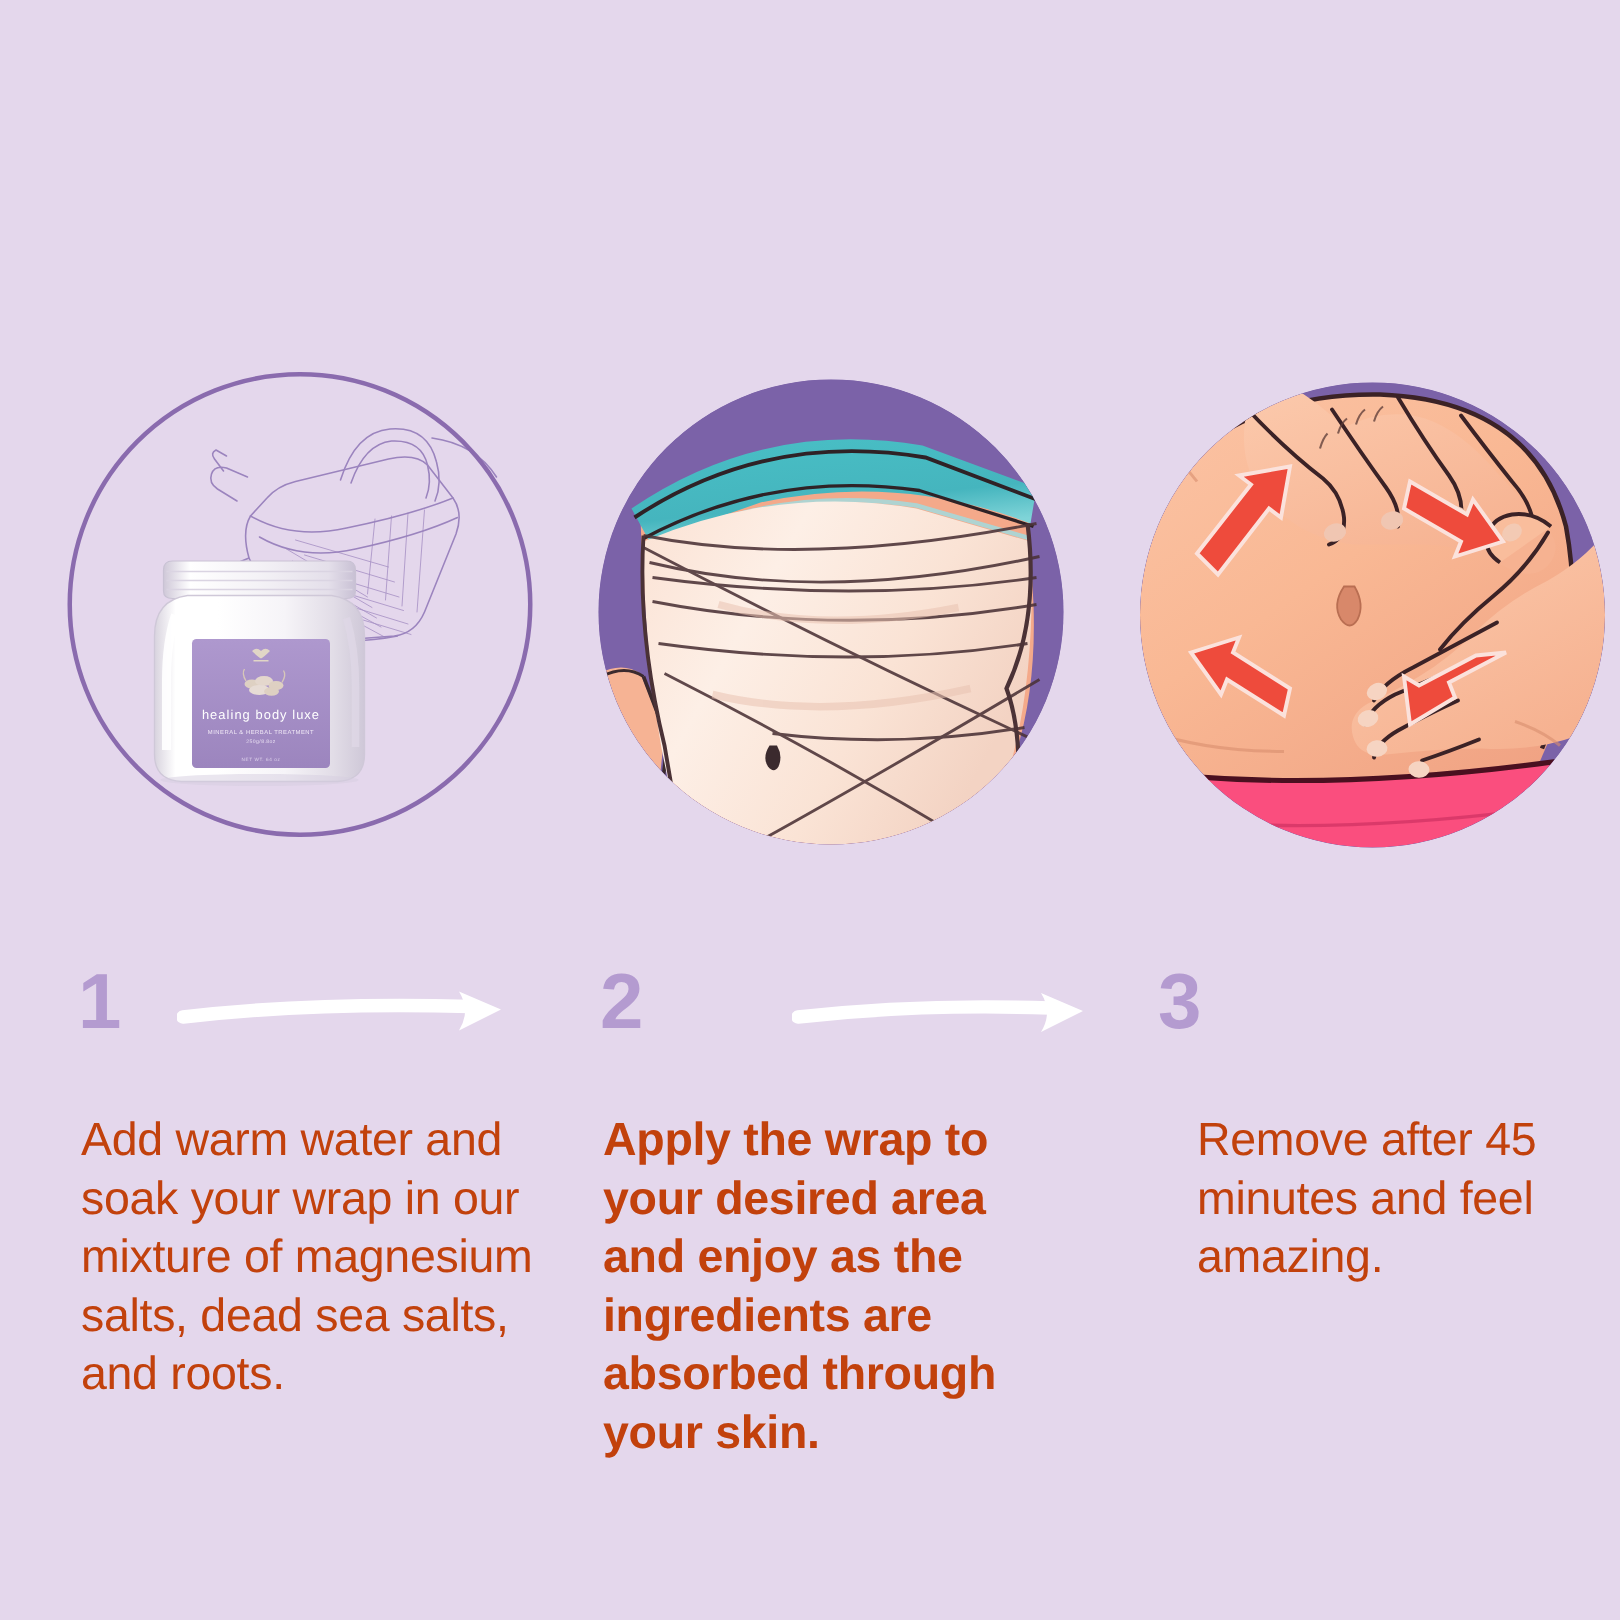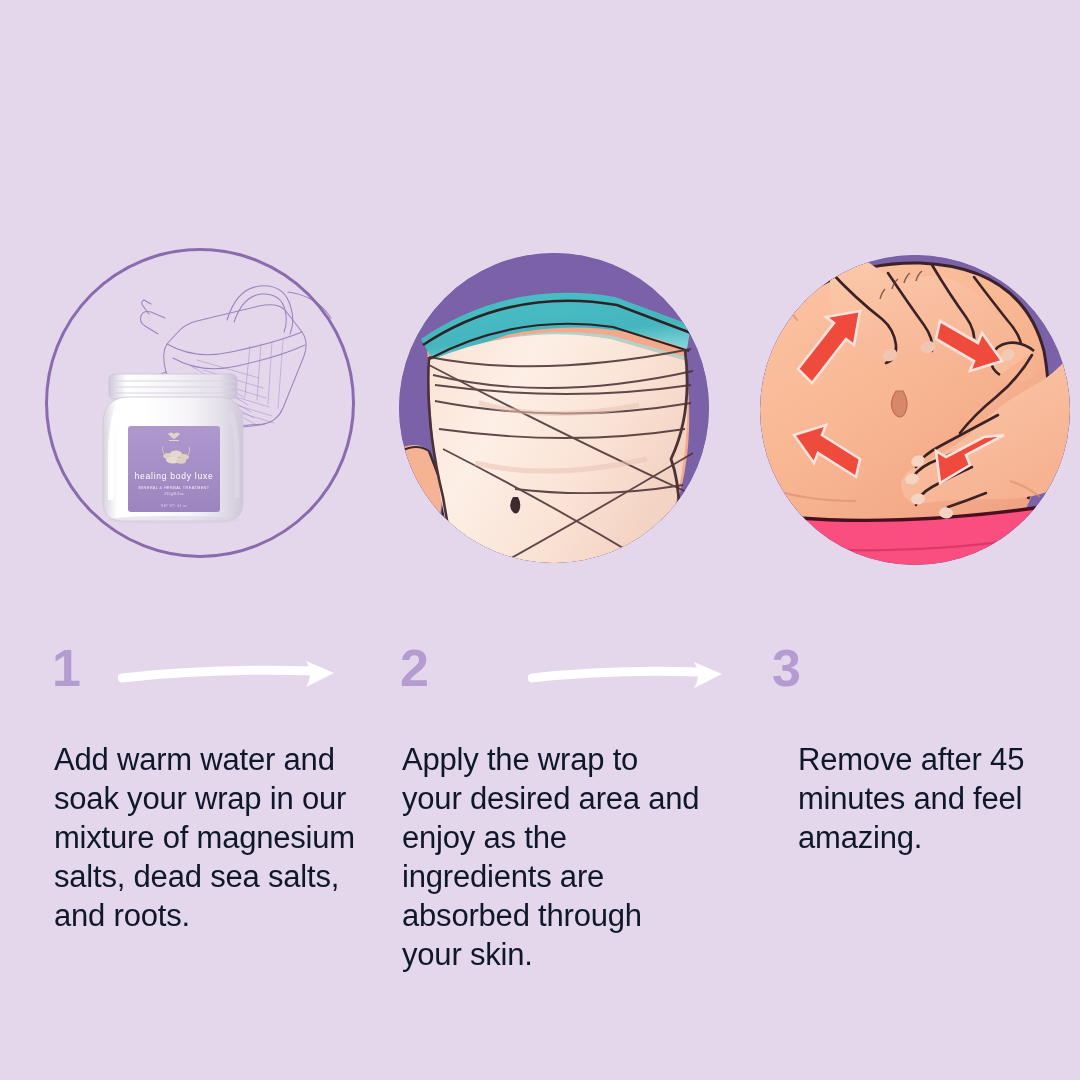--- a/index.html
+++ b/index.html
@@ -97,26 +97,26 @@
   }
   .step.s1 .step-arrow { left: 66px; width: 250px; }
   .step.s2 .step-arrow { left: 128px; width: 222px; }
 
   .step-body {
     position: absolute;
     top: 100px;
     left: 2px;
     font-size: 31px;
     line-height: 39px;
-    color: #0f172a;
+    color: #c2410c;
     letter-spacing: -0.2px;
     white-space: pre-line;
   }
   .step.s1 .step-body { width: 340px; }
-  .step.s2 .step-body { width: 300px; }
+  .step.s2 .step-body { width: 300px; font-weight: bold; }
   .step.s3 .step-body { width: 300px; margin-left: 24px; }
 </style>
 </head>
 <body>
 
 <div class="stage">
 
   <div class="circles">
 
     <div class="circle-wrap c1">

